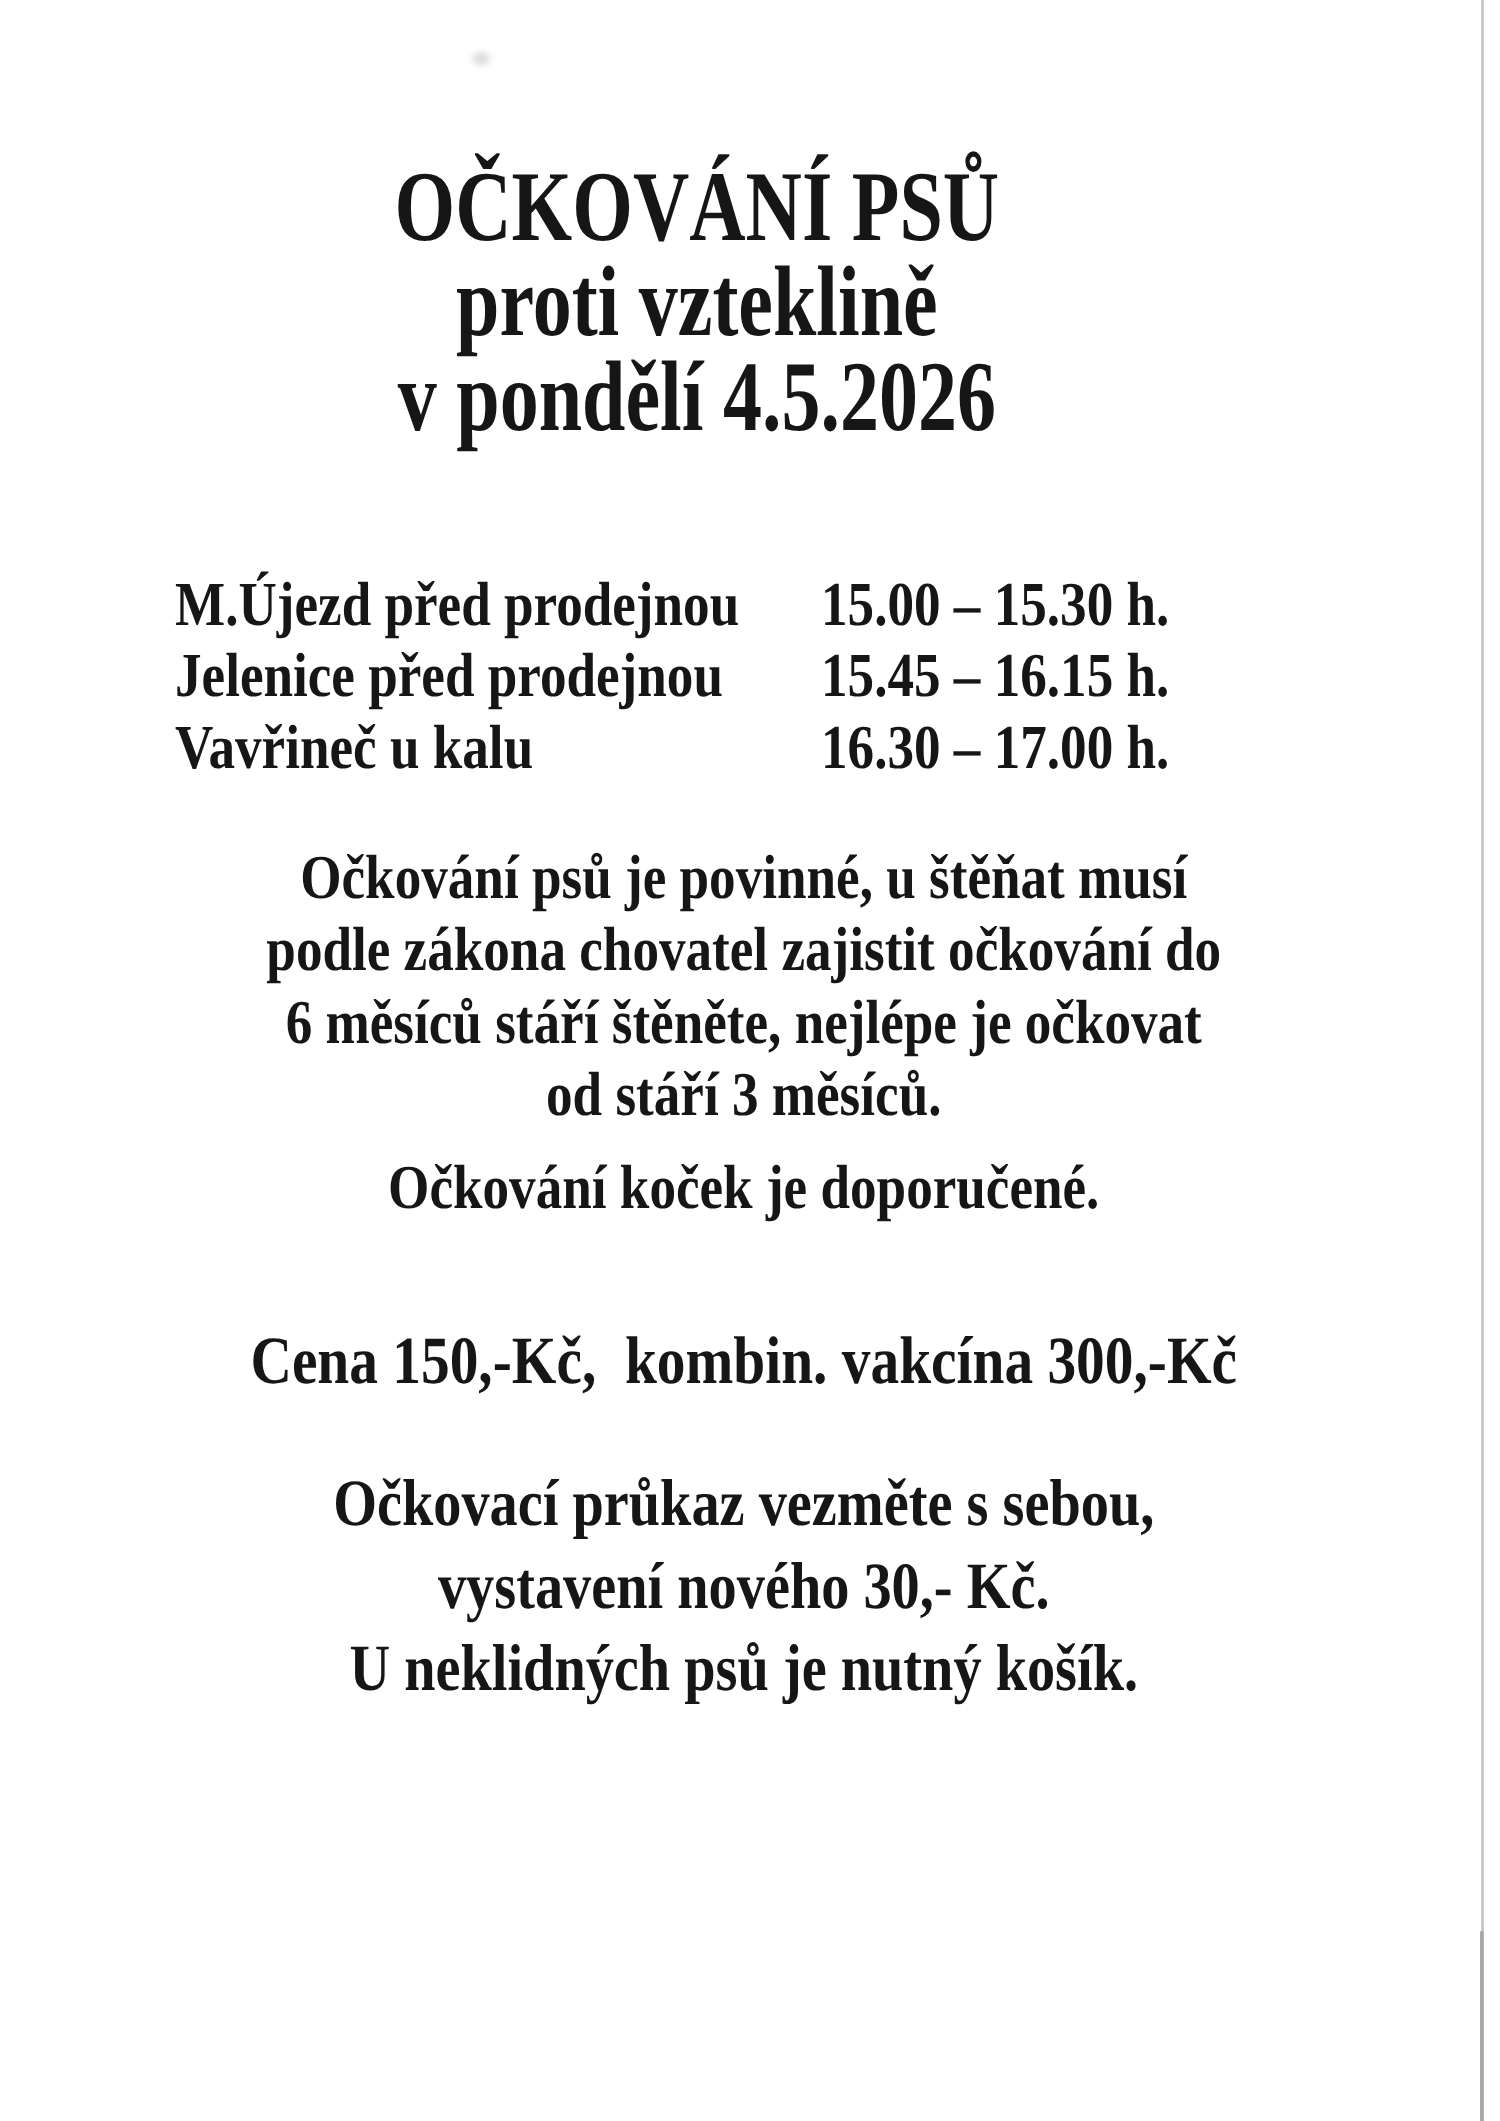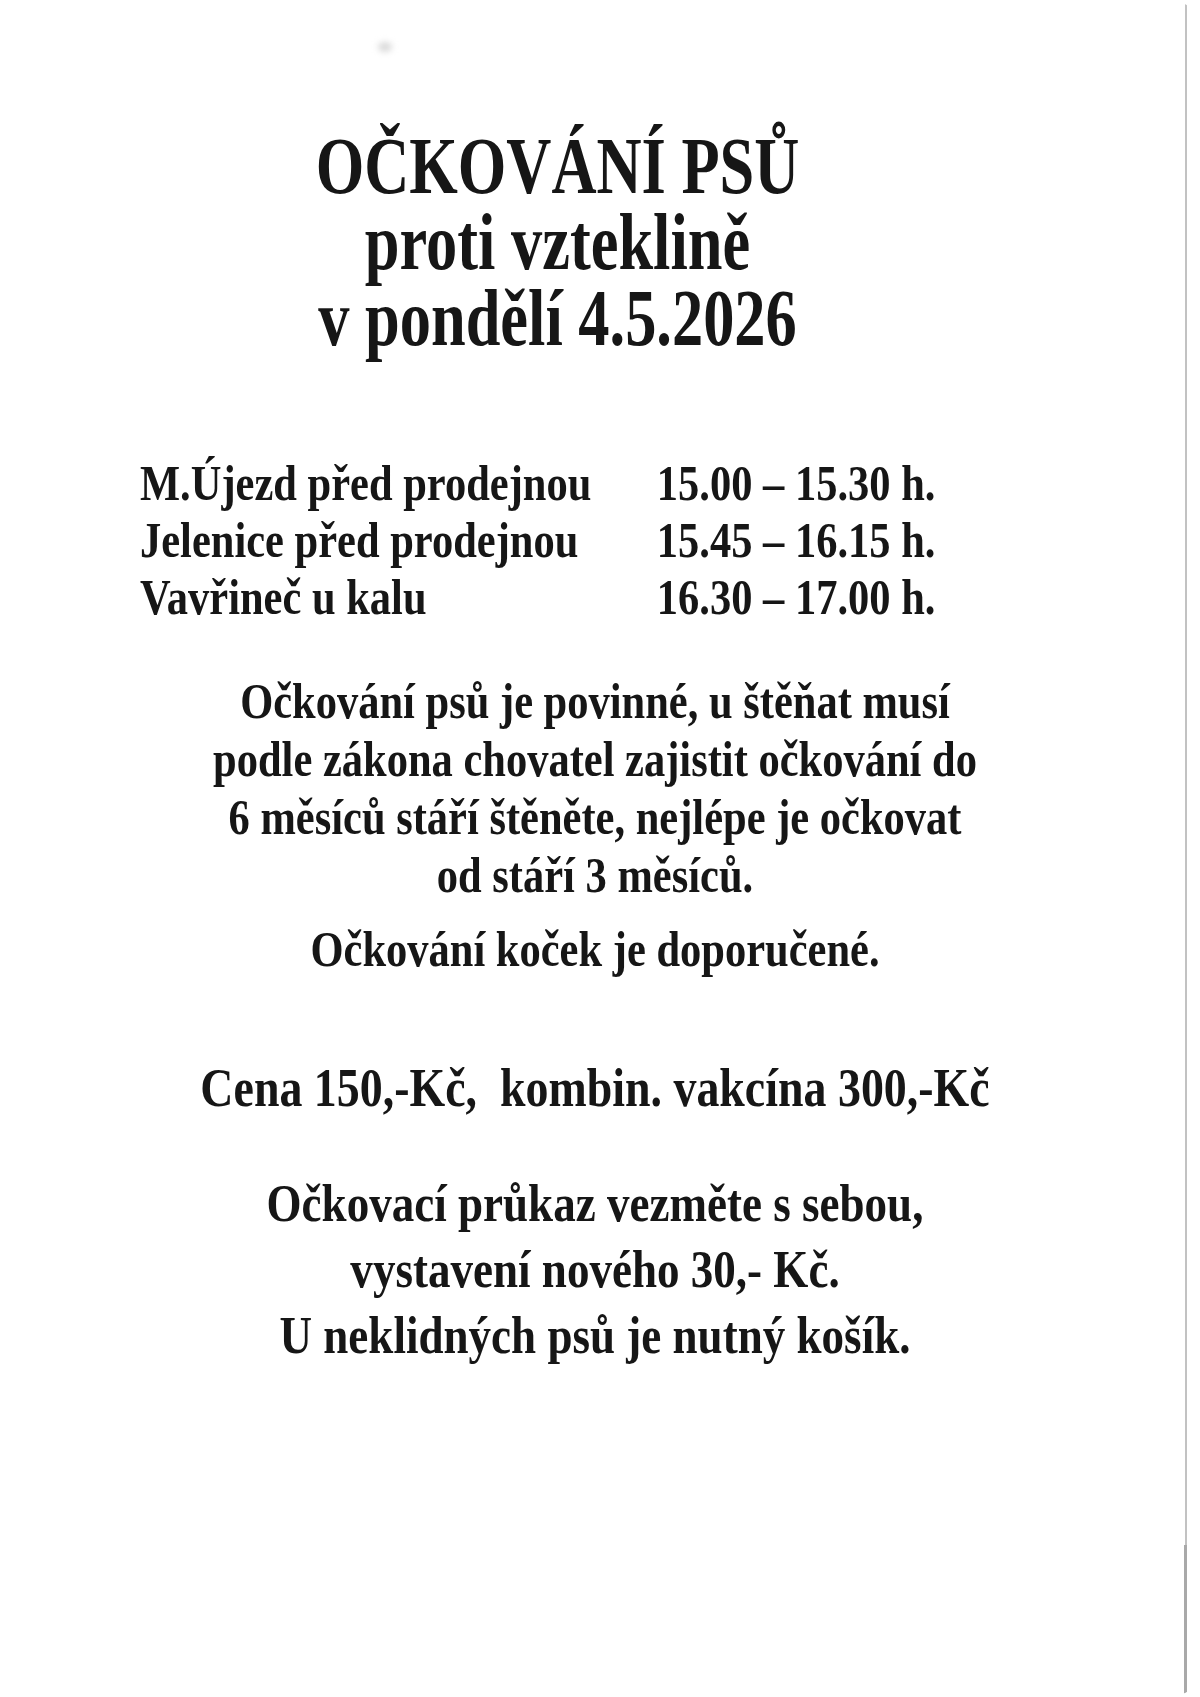--- a/index.html
+++ b/index.html
@@ -9,21 +9,20 @@
   }
   .page {
     position: relative;
     width: 1200px;
     height: 1697px;
     background: #ffffff;
     overflow: hidden;
     font-family: "Liberation Serif", serif;
     font-weight: bold;
     color: #161616;
-    border-radius: 30px;
     -webkit-font-smoothing: antialiased;
   }
   
   .title-block {
     position: absolute;
     top: 128px;
     left: 0;
     width: 1115px;
     text-align: center;
     font-size: 80px;

